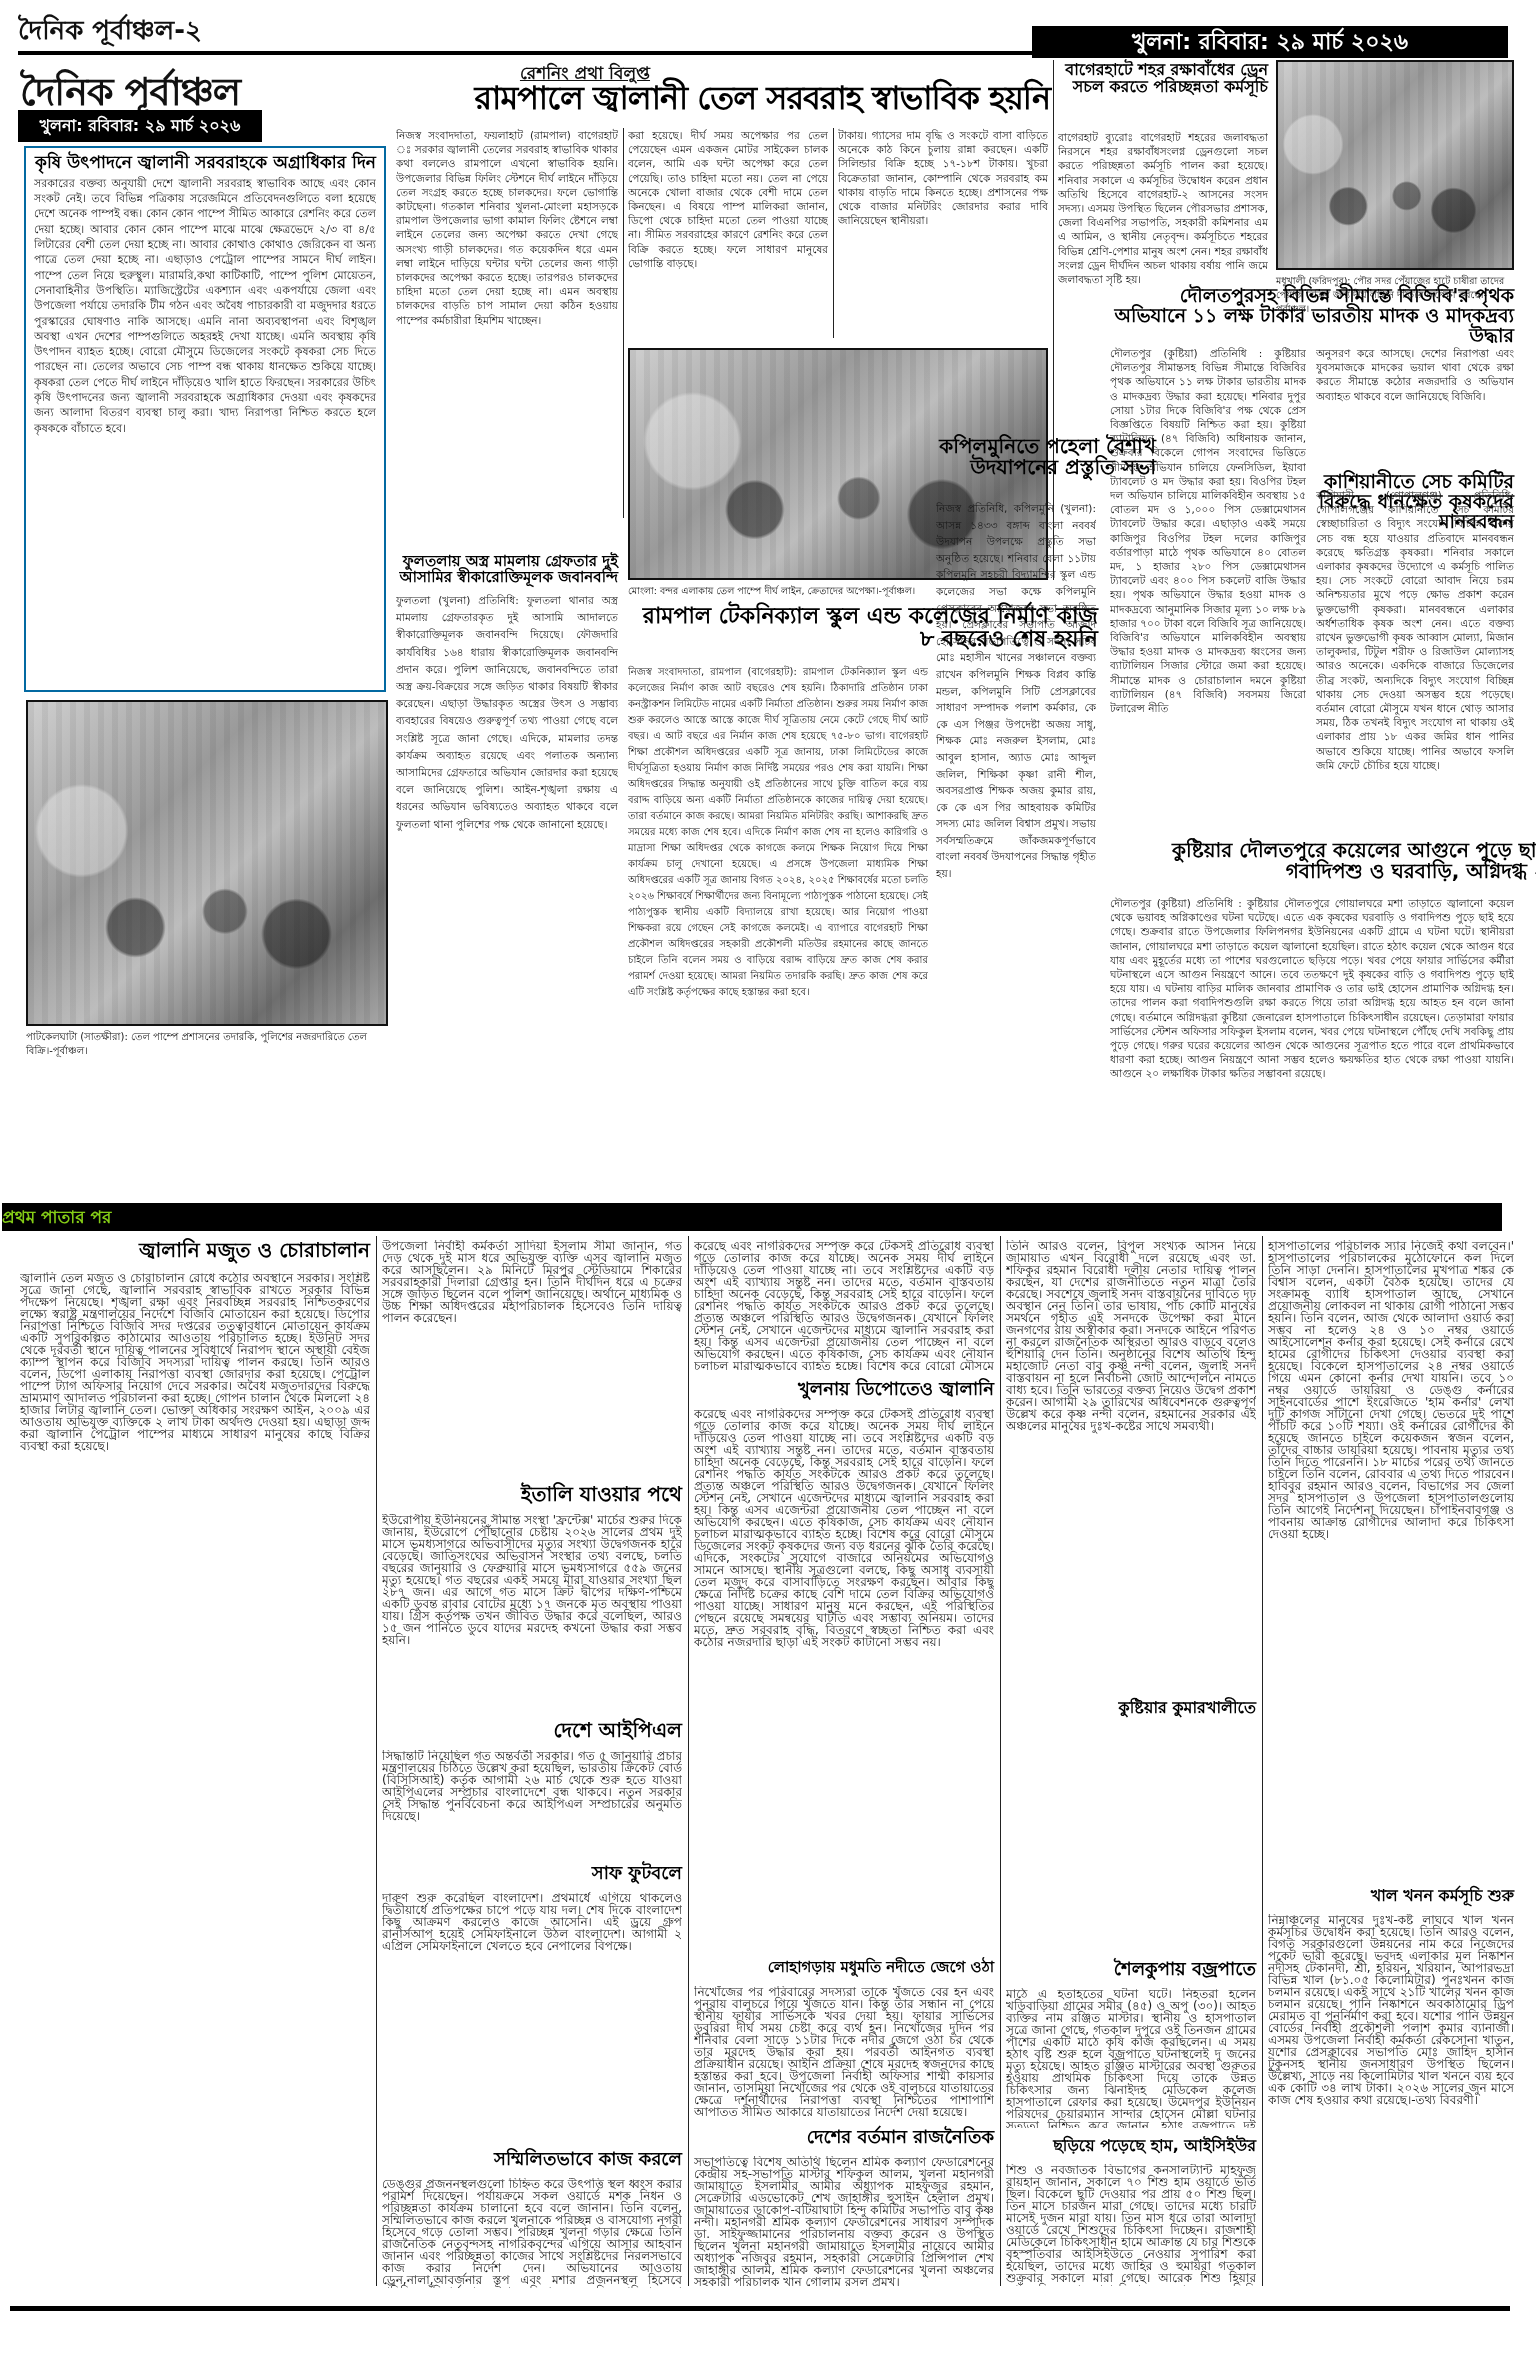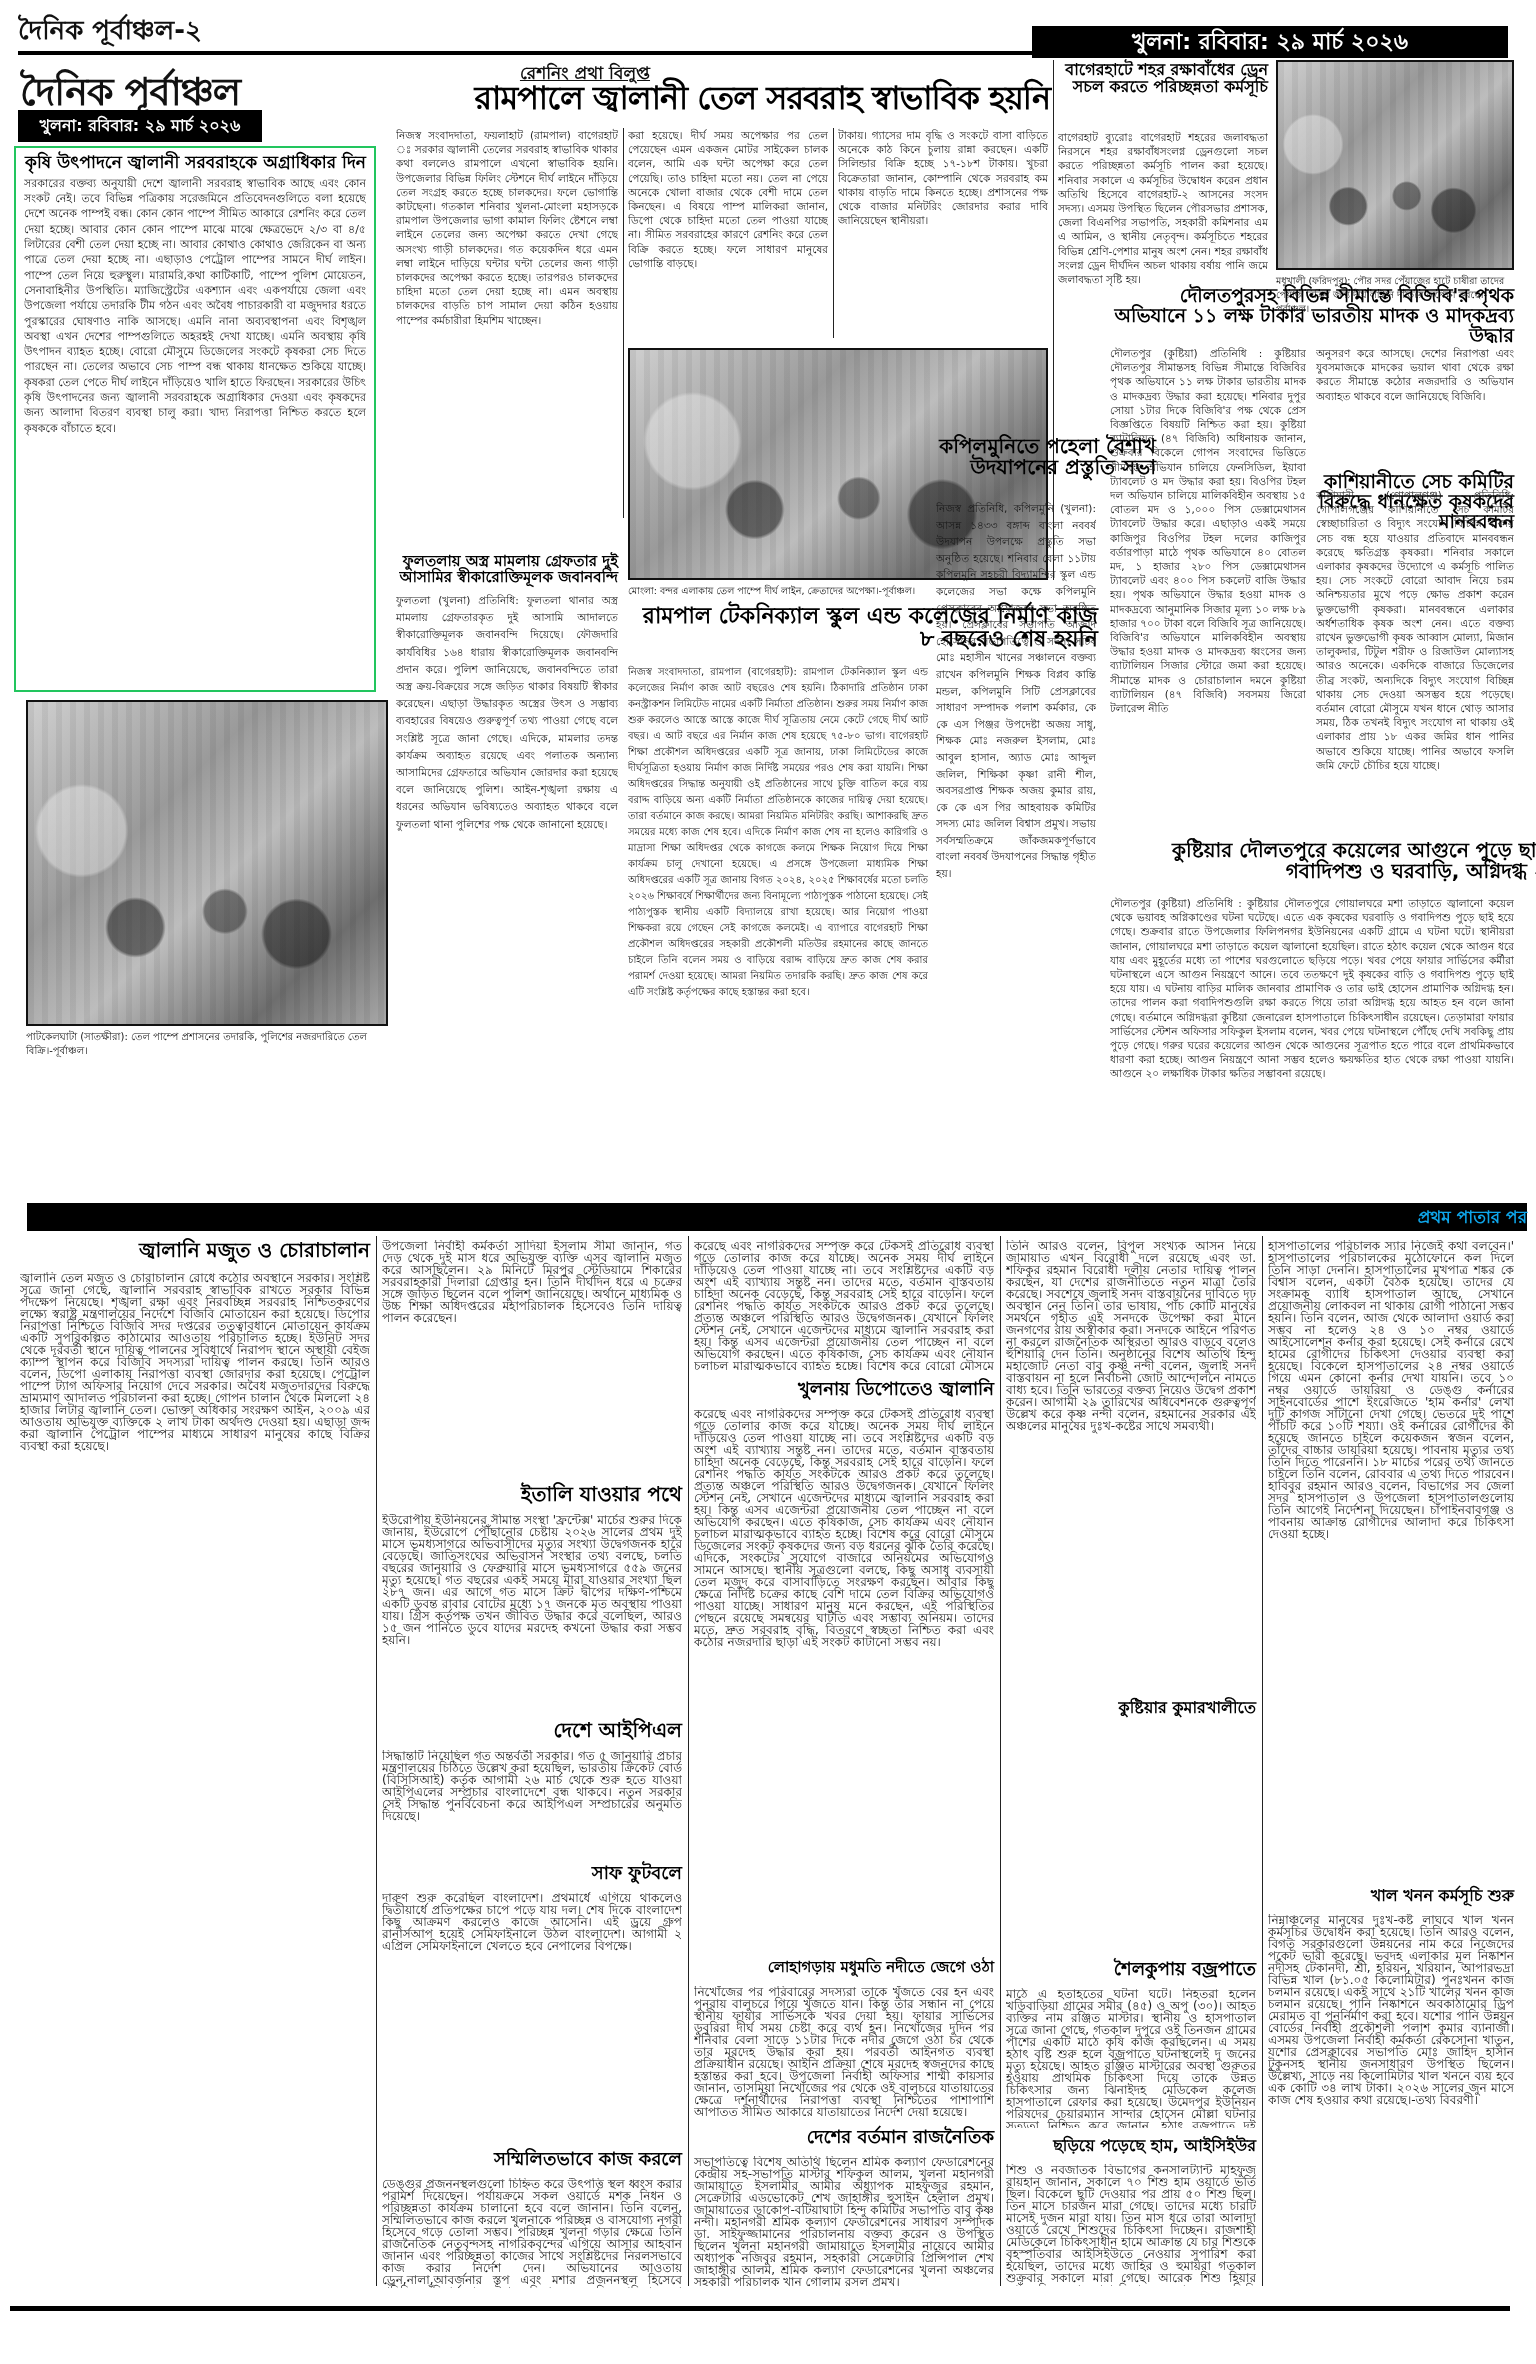--- a/index.html
+++ b/index.html
@@ -23,21 +23,21 @@
 </head>
 <body>
 
 <div class="abs" style="left:18px;top:10px;font-size:26px;font-weight:bold;">দৈনিক পূর্বাঞ্চল-২</div>
 <div class="rule" style="left:18px;top:51px;width:1490px;height:4px;"></div>
 <div class="abs" style="left:1032px;top:26px;width:476px;height:32px;background:#000;color:#fff;font-size:22px;font-weight:bold;text-align:center;line-height:32px;">খুলনা: রবিবার: ২৯ মার্চ ২০২৬</div>
 
 <div class="abs" style="left:20px;top:62px;width:240px;font-size:38px;font-weight:900;letter-spacing:-1px;font-family:'DejaVu Serif',serif;">দৈনিক পূর্বাঞ্চল</div>
 <div class="abs" style="left:18px;top:110px;width:244px;height:32px;background:#000;color:#fff;font-size:16px;font-weight:bold;text-align:center;line-height:32px;">খুলনা: রবিবার: ২৯ মার্চ ২০২৬</div>
 
-<div class="abs" style="left:14px;top:146px;width:362px;height:546px;border:2px solid #22c55e;padding:6px 8px;">
+<div class="abs" style="left:24px;top:146px;width:362px;height:546px;border:2px solid #0369a1;padding:6px 8px;">
   <div class="hl" style="font-size:17px;margin-bottom:4px;">কৃষি উৎপাদনে জ্বালানী সরবরাহকে অগ্রাধিকার দিন</div>
   <div class="body-text" style="height:500px;font-size:11px;line-height:15.3px;">সরকারের বক্তব্য অনুযায়ী দেশে জ্বালানী সরবরাহ স্বাভাবিক আছে এবং কোন সংকট নেই। তবে বিভিন্ন পত্রিকায় সরেজমিনে প্রতিবেদনগুলিতে বলা হয়েছে দেশে অনেক পাম্পই বন্ধ। কোন কোন পাম্পে সীমিত আকারে রেশনিং করে তেল দেয়া হচ্ছে। আবার কোন কোন পাম্পে মাঝে মাঝে ক্ষেত্রভেদে ২/৩ বা ৪/৫ লিটারের বেশী তেল দেয়া হচ্ছে না। আবার কোথাও কোথাও জেরিকেন বা অন্য পাত্রে তেল দেয়া হচ্ছে না। এছাড়াও পেট্রোল পাম্পের সামনে দীর্ঘ লাইন। পাম্পে তেল নিয়ে হুরুস্থুল। মারামরি,কথা কাটিকাটি, পাম্পে পুলিশ মোয়েতন, সেনাবাহিনীর উপস্থিতি। ম্যাজিস্ট্রেটের একশ্যান এবং একপর্যায়ে জেলা এবং উপজেলা পর্যায়ে তদারকি টীম গঠন এবং অবৈধ পাচারকারী বা মজুদদার ধরতে পুরস্কারের ঘোষণাও নাকি আসছে। এমনি নানা অব্যবস্থাপনা এবং বিশৃঙ্খল অবস্থা এখন দেশের পাম্পগুলিতে অহরহই দেখা যাচ্ছে। এমনি অবস্থায় কৃষি উৎপাদন ব্যাহত হচ্ছে। বোরো মৌসুমে ডিজেলের সংকটে কৃষকরা সেচ দিতে পারছেন না। তেলের অভাবে সেচ পাম্প বন্ধ থাকায় ধানক্ষেত শুকিয়ে যাচ্ছে। কৃষকরা তেল পেতে দীর্ঘ লাইনে দাঁড়িয়েও খালি হাতে ফিরছেন। সরকারের উচিৎ কৃষি উৎপাদনের জন্য জ্বালানী সরবরাহকে অগ্রাধিকার দেওয়া এবং কৃষকদের জন্য আলাদা বিতরণ ব্যবস্থা চালু করা। খাদ্য নিরাপত্তা নিশ্চিত করতে হলে কৃষককে বাঁচাতে হবে।</div>
 </div>
 
 <div class="photo" style="left:26px;top:700px;width:362px;height:326px;"></div>
 <div class="abs caption" style="left:26px;top:1030px;width:362px;">পাটকেলঘাটা (সাতক্ষীরা): তেল পাম্পে প্রশাসনের তদারকি, পুলিশের নজরদারিতে তেল বিক্রি।-পূর্বাঞ্চল।</div>
 
 <div class="abs" style="left:400px;top:60px;width:370px;text-align:center;font-size:17px;font-weight:bold;text-decoration:underline;">রেশনিং প্রথা বিলুপ্ত</div>
 <div class="abs hl" style="left:395px;top:82px;width:655px;font-size:32px;letter-spacing:-1px;">রামপালে জ্বালানী তেল সরবরাহ স্বাভাবিক হয়নি</div>
 
@@ -68,21 +68,21 @@
 <div class="abs hl" style="left:1110px;top:286px;width:404px;font-size:19px;">দৌলতপুরসহ বিভিন্ন সীমান্তে বিজিবি'র পৃথক অভিযানে ১১ লক্ষ টাকার ভারতীয় মাদক ও মাদকদ্রব্য উদ্ধার</div>
 <div class="abs body-text" style="left:1110px;top:346px;width:196px;height:478px;">দৌলতপুর (কুষ্টিয়া) প্রতিনিধি : কুষ্টিয়ার দৌলতপুর সীমান্তসহ বিভিন্ন সীমান্তে বিজিবির পৃথক অভিযানে ১১ লক্ষ টাকার ভারতীয় মাদক ও মাদকদ্রব্য উদ্ধার করা হয়েছে। শনিবার দুপুর সোয়া ১টার দিকে বিজিবি'র পক্ষ থেকে প্রেস বিজ্ঞপ্তিতে বিষয়টি নিশ্চিত করা হয়। কুষ্টিয়া ব্যাটালিয়ন (৪৭ বিজিবি) অধিনায়ক জানান, শুক্রবার বিকেলে গোপন সংবাদের ভিত্তিতে সীমান্তে অভিযান চালিয়ে ফেনসিডিল, ইয়াবা ট্যাবলেট ও মদ উদ্ধার করা হয়। বিওপির টহল দল অভিযান চালিয়ে মালিকবিহীন অবস্থায় ১৫ বোতল মদ ও ১,০০০ পিস ডেক্সামেথাসন ট্যাবলেট উদ্ধার করে। এছাড়াও একই সময়ে কাজিপুর বিওপির টহল দলের কাজিপুর বর্ডারপাড়া মাঠে পৃথক অভিযানে ৪০ বোতল মদ, ১ হাজার ২৮০ পিস ডেক্সামেথাসন ট্যাবলেট এবং ৪০০ পিস চকলেট বাজি উদ্ধার হয়। পৃথক অভিযানে উদ্ধার হওয়া মাদক ও মাদকদ্রব্যে আনুমানিক সিজার মূল্য ১০ লক্ষ ৮৯ হাজার ৭০০ টাকা বলে বিজিবি সূত্র জানিয়েছে। বিজিবি'র অভিযানে মালিকবিহীন অবস্থায় উদ্ধার হওয়া মাদক ও মাদকদ্রব্য ধ্বংসের জন্য ব্যাটালিয়ন সিজার স্টোরে জমা করা হয়েছে। সীমান্তে মাদক ও চোরাচালান দমনে কুষ্টিয়া ব্যাটালিয়ন (৪৭ বিজিবি) সবসময় জিরো টলারেন্স নীতি</div>
 <div class="abs body-text" style="left:1316px;top:346px;width:198px;height:96px;">অনুসরণ করে আসছে। দেশের নিরাপত্তা এবং যুবসমাজকে মাদকের ভয়াল থাবা থেকে রক্ষা করতে সীমান্তে কঠোর নজরদারি ও অভিযান অব্যাহত থাকবে বলে জানিয়েছে বিজিবি।</div>
 
 <div class="abs hl" style="left:1316px;top:472px;width:198px;font-size:19px;">কাশিয়ানীতে সেচ কমিটির বিরুদ্ধে ধানক্ষেত কৃষকদের মানববন্ধন</div>
 <div class="abs body-text" style="left:1316px;top:488px;width:198px;height:336px;">কাশিয়ানী (গোপালগঞ্জ) প্রতিনিধি: গোপালগঞ্জের কাশিয়ানীতে সেচ কমিটির স্বেচ্ছাচারিতা ও বিদ্যুৎ সংযোগ বিচ্ছিন্ন থাকায় সেচ বন্ধ হয়ে যাওয়ার প্রতিবাদে মানববন্ধন করেছে ক্ষতিগ্রস্ত কৃষকরা। শনিবার সকালে এলাকার কৃষকদের উদ্যোগে এ কর্মসূচি পালিত হয়। সেচ সংকটে বোরো আবাদ নিয়ে চরম অনিশ্চয়তার মুখে পড়ে ক্ষোভ প্রকাশ করেন ভুক্তভোগী কৃষকরা। মানববন্ধনে এলাকার অর্ধশতাধিক কৃষক অংশ নেন। এতে বক্তব্য রাখেন ভুক্তভোগী কৃষক আব্বাস মোল্যা, মিজান তালুকদার, টিটুল শরীফ ও রিজাউল মোল্যাসহ আরও অনেকে। একদিকে বাজারে ডিজেলের তীব্র সংকট, অন্যদিকে বিদ্যুৎ সংযোগ বিচ্ছিন্ন থাকায় সেচ দেওয়া অসম্ভব হয়ে পড়েছে। বর্তমান বোরো মৌসুমে যখন ধানে থোড় আসার সময়, ঠিক তখনই বিদ্যুৎ সংযোগ না থাকায় ওই এলাকার প্রায় ১৮ একর জমির ধান পানির অভাবে শুকিয়ে যাচ্ছে। পানির অভাবে ফসলি জমি ফেটে চৌচির হয়ে যাচ্ছে।</div>
 
 <div class="abs hl" style="left:1143px;top:840px;width:404px;font-size:20px;">কুষ্টিয়ার দৌলতপুরে কয়েলের আগুনে পুড়ে ছাই গবাদিপশু ও ঘরবাড়ি, অগ্নিদগ্ধ ২</div>
 <div class="abs body-text" style="left:1110px;top:896px;width:404px;height:296px;">দৌলতপুর (কুষ্টিয়া) প্রতিনিধি : কুষ্টিয়ার দৌলতপুরে গোয়ালঘরে মশা তাড়াতে জ্বালানো কয়েল থেকে ভয়াবহ অগ্নিকাণ্ডের ঘটনা ঘটেছে। এতে এক কৃষকের ঘরবাড়ি ও গবাদিপশু পুড়ে ছাই হয়ে গেছে। শুক্রবার রাতে উপজেলার ফিলিপনগর ইউনিয়নের একটি গ্রামে এ ঘটনা ঘটে। স্থানীয়রা জানান, গোয়ালঘরে মশা তাড়াতে কয়েল জ্বালানো হয়েছিল। রাতে হঠাৎ কয়েল থেকে আগুন ধরে যায় এবং মুহূর্তের মধ্যে তা পাশের ঘরগুলোতে ছড়িয়ে পড়ে। খবর পেয়ে ফায়ার সার্ভিসের কর্মীরা ঘটনাস্থলে এসে আগুন নিয়ন্ত্রণে আনে। তবে ততক্ষণে দুই কৃষকের বাড়ি ও গবাদিপশু পুড়ে ছাই হয়ে যায়। এ ঘটনায় বাড়ির মালিক জানবার প্রামাণিক ও তার ভাই হোসেন প্রামাণিক অগ্নিদগ্ধ হন। তাদের পালন করা গবাদিপশুগুলি রক্ষা করতে গিয়ে তারা অগ্নিদগ্ধ হয়ে আহত হন বলে জানা গেছে। বর্তমানে অগ্নিদগ্ধরা কুষ্টিয়া জেনারেল হাসপাতালে চিকিৎসাধীন রয়েছেন। তেড়ামারা ফায়ার সার্ভিসের স্টেশন অফিসার সফিকুল ইসলাম বলেন, খবর পেয়ে ঘটনাস্থলে পৌঁছে দেখি সবকিছু প্রায় পুড়ে গেছে। গরুর ঘরের কয়েলের আগুন থেকে আগুনের সূত্রপাত হতে পারে বলে প্রাথমিকভাবে ধারণা করা হচ্ছে। আগুন নিয়ন্ত্রণে আনা সম্ভব হলেও ক্ষয়ক্ষতির হাত থেকে রক্ষা পাওয়া যায়নি। আগুনে ২০ লক্ষাধিক টাকার ক্ষতির সম্ভাবনা রয়েছে।</div>
 
-<div class="abs" style="left:27px;top:1203px;width:1500px;height:28px;background:#000;color:#0ea5e9;font-size:17px;font-weight:bold;text-align:right;line-height:28px;">প্রথম পাতার পর</div>
+<div class="abs" style="left:2px;top:1203px;width:1500px;height:28px;background:#000;color:#84cc16;font-size:17px;font-weight:bold;text-align:left;line-height:28px;">প্রথম পাতার পর</div>
 
 <div class="abs hl" style="left:20px;top:1240px;width:350px;font-size:20px;">জ্বালানি মজুত ও চোরাচালান</div>
 <div class="abs body-text sm" style="left:20px;top:1272px;width:350px;height:1010px;">জ্বালানি তেল মজুত ও চোরাচালান রোধে কঠোর অবস্থানে সরকার। সংশ্লিষ্ট সূত্রে জানা গেছে, জ্বালানি সরবরাহ স্বাভাবিক রাখতে সরকার বিভিন্ন পদক্ষেপ নিয়েছে। শৃঙ্খলা রক্ষা এবং নিরবচ্ছিন্ন সরবরাহ নিশ্চিতকরণের লক্ষ্যে স্বরাষ্ট্র মন্ত্রণালয়ের নির্দেশে বিজিবি মোতায়েন করা হয়েছে। ডিপোর নিরাপত্তা নিশ্চিতে বিজিবি সদর দপ্তরের তত্ত্বাবধানে মোতায়েন কার্যক্রম একটি সুপরিকল্পিত কাঠামোর আওতায় পরিচালিত হচ্ছে। ইউনিট সদর থেকে দূরবর্তী স্থানে দায়িত্ব পালনের সুবিধার্থে নিরাপদ স্থানে অস্থায়ী বেইজ ক্যাম্প স্থাপন করে বিজিবি সদস্যরা দায়িত্ব পালন করছে। তিনি আরও বলেন, ডিপো এলাকায় নিরাপত্তা ব্যবস্থা জোরদার করা হয়েছে। পেট্রোল পাম্পে ট্যাগ অফিসার নিয়োগ দেবে সরকার। অবৈধ মজুতদারদের বিরুদ্ধে ভ্রাম্যমাণ আদালত পরিচালনা করা হচ্ছে। গোপন চালান থেকে মিললো ২৪ হাজার লিটার জ্বালানি তেল। ভোক্তা অধিকার সংরক্ষণ আইন, ২০০৯ এর আওতায় অভিযুক্ত ব্যক্তিকে ২ লাখ টাকা অর্থদণ্ড দেওয়া হয়। এছাড়া জব্দ করা জ্বালানি পেট্রোল পাম্পের মাধ্যমে সাধারণ মানুষের কাছে বিক্রির ব্যবস্থা করা হয়েছে।</div>
 
 <div class="col-rule" style="left:376px;top:1236px;height:1050px;"></div>
 <div class="abs body-text sm" style="left:382px;top:1240px;width:300px;height:140px;">উপজেলা নির্বাহী কর্মকর্তা সাদিয়া ইসলাম সীমা জানান, গত দেড় থেকে দুই মাস ধরে অভিযুক্ত ব্যক্তি এসব জ্বালানি মজুত করে আসছিলেন। ২৯ মিনিটে মিরপুর স্টেডিয়ামে শিকারের সরবরাহকারী দিলারা গ্রেপ্তার হন। তিনি দীর্ঘদিন ধরে এ চক্রের সঙ্গে জড়িত ছিলেন বলে পুলিশ জানিয়েছে। অর্থানে মাধ্যমিক ও উচ্চ শিক্ষা অধিদপ্তরের মহাপরিচালক হিসেবেও তিনি দায়িত্ব পালন করেছেন।</div>
 <div class="abs hl" style="left:382px;top:1484px;width:300px;font-size:20px;">ইতালি যাওয়ার পথে</div>
 <div class="abs body-text sm" style="left:382px;top:1514px;width:300px;height:200px;">ইউরোপীয় ইউনিয়নের সীমান্ত সংস্থা 'ফ্রন্টেক্স' মার্চের শুরুর দিকে জানায়, ইউরোপে পৌঁছানোর চেষ্টায় ২০২৬ সালের প্রথম দুই মাসে ভূমধ্যসাগরে অভিবাসীদের মৃত্যুর সংখ্যা উদ্বেগজনক হারে বেড়েছে। জাতিসংঘের অভিবাসন সংস্থার তথ্য বলছে, চলতি বছরের জানুয়ারি ও ফেব্রুয়ারি মাসে ভূমধ্যসাগরে ৫৫৯ জনের মৃত্যু হয়েছে। গত বছরের একই সময়ে মারা যাওয়ার সংখ্যা ছিল ২৮৭ জন। এর আগে গত মাসে ক্রিট দ্বীপের দক্ষিণ-পশ্চিমে একটি ডুবন্ত রাবার বোটের মধ্যে ১৭ জনকে মৃত অবস্থায় পাওয়া যায়। গ্রিস কর্তৃপক্ষ তখন জীবিত উদ্ধার করে বলেছিল, আরও ১৫ জন পানিতে ডুবে যাদের মরদেহ কখনো উদ্ধার করা সম্ভব হয়নি।</div>
 <div class="abs hl" style="left:382px;top:1720px;width:300px;font-size:20px;">দেশে আইপিএল</div>
 <div class="abs body-text sm" style="left:382px;top:1750px;width:300px;height:100px;">সিদ্ধান্তটি নিয়েছিল গত অন্তর্বর্তী সরকার। গত ৫ জানুয়ারি প্রচার মন্ত্রণালয়ের চিঠিতে উল্লেখ করা হয়েছিল, ভারতীয় ক্রিকেট বোর্ড (বিসিসিআই) কর্তৃক আগামী ২৬ মার্চ থেকে শুরু হতে যাওয়া আইপিএলের সম্প্রচার বাংলাদেশে বন্ধ থাকবে। নতুন সরকার সেই সিদ্ধান্ত পুনর্বিবেচনা করে আইপিএল সম্প্রচারের অনুমতি দিয়েছে।</div>

